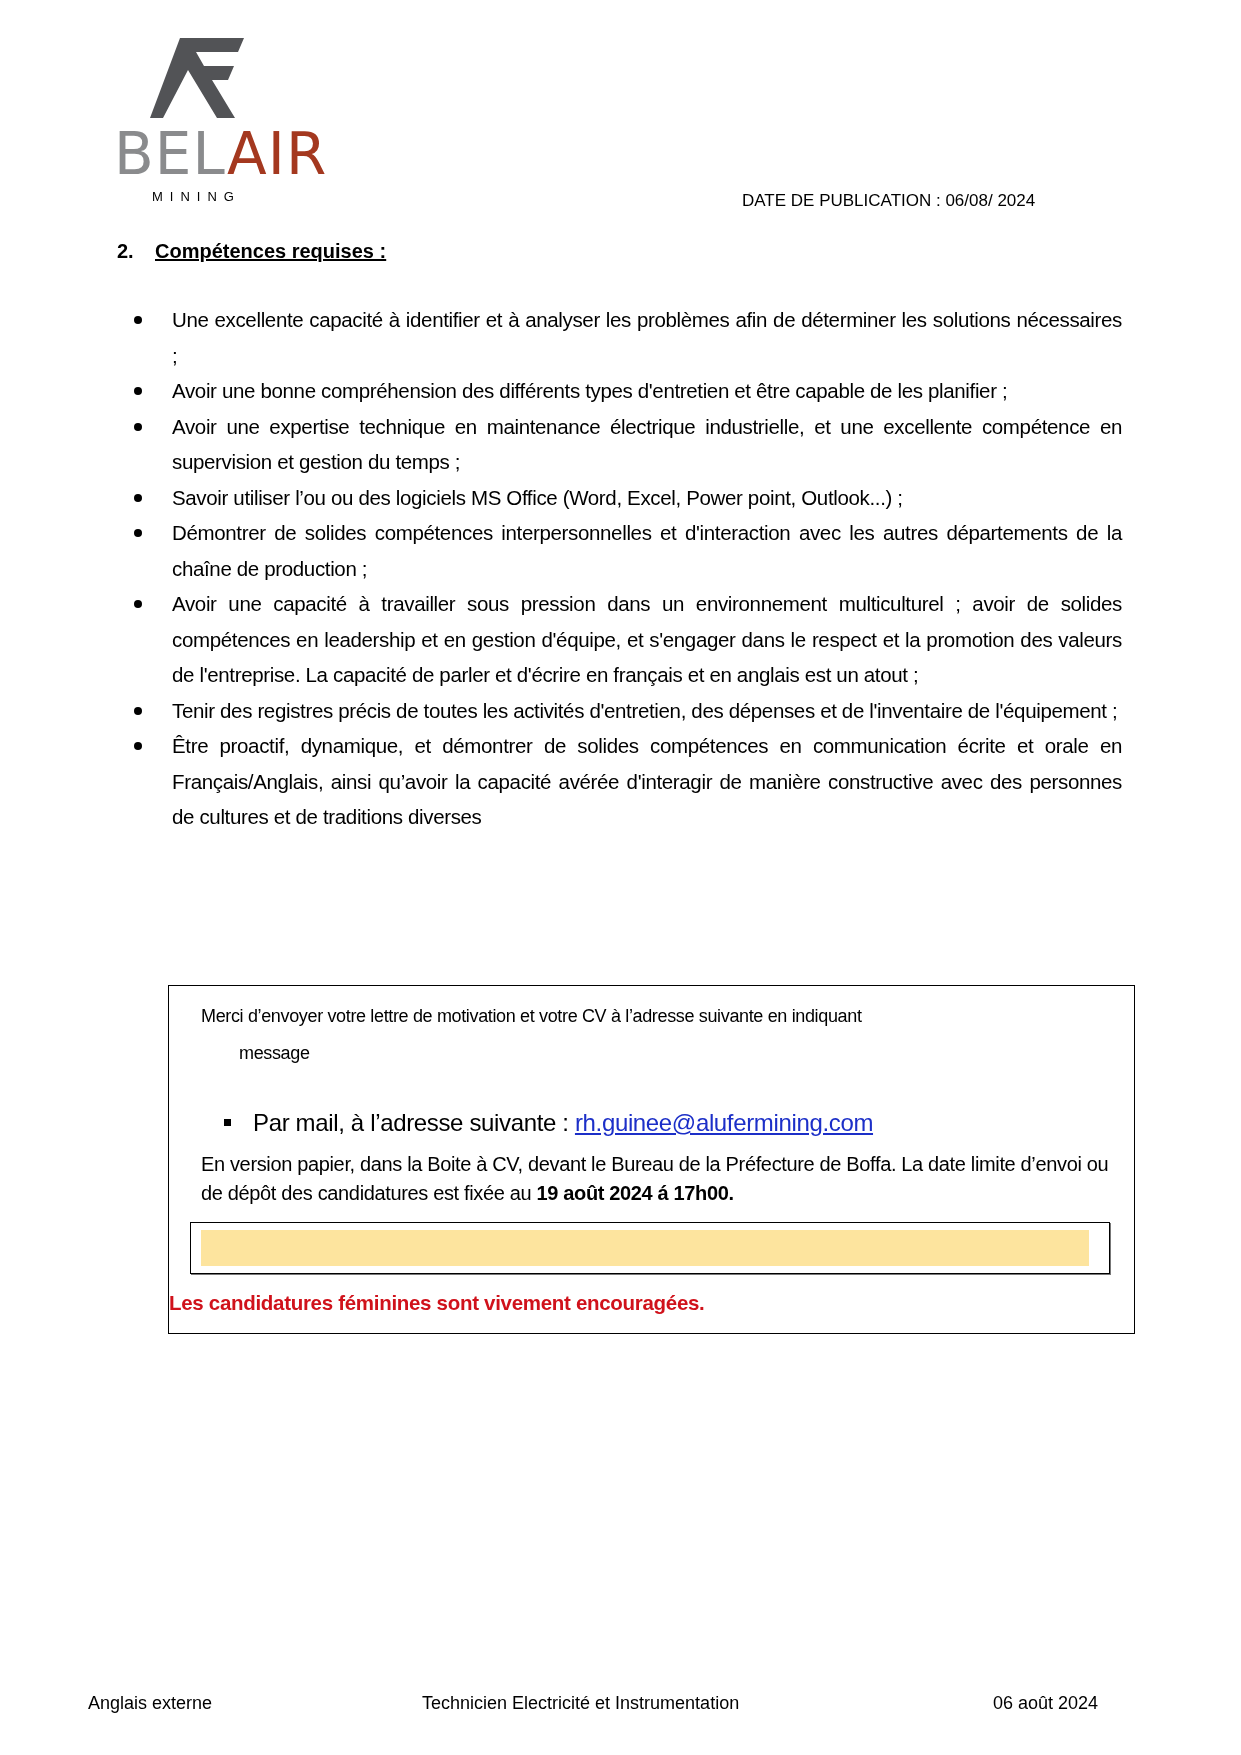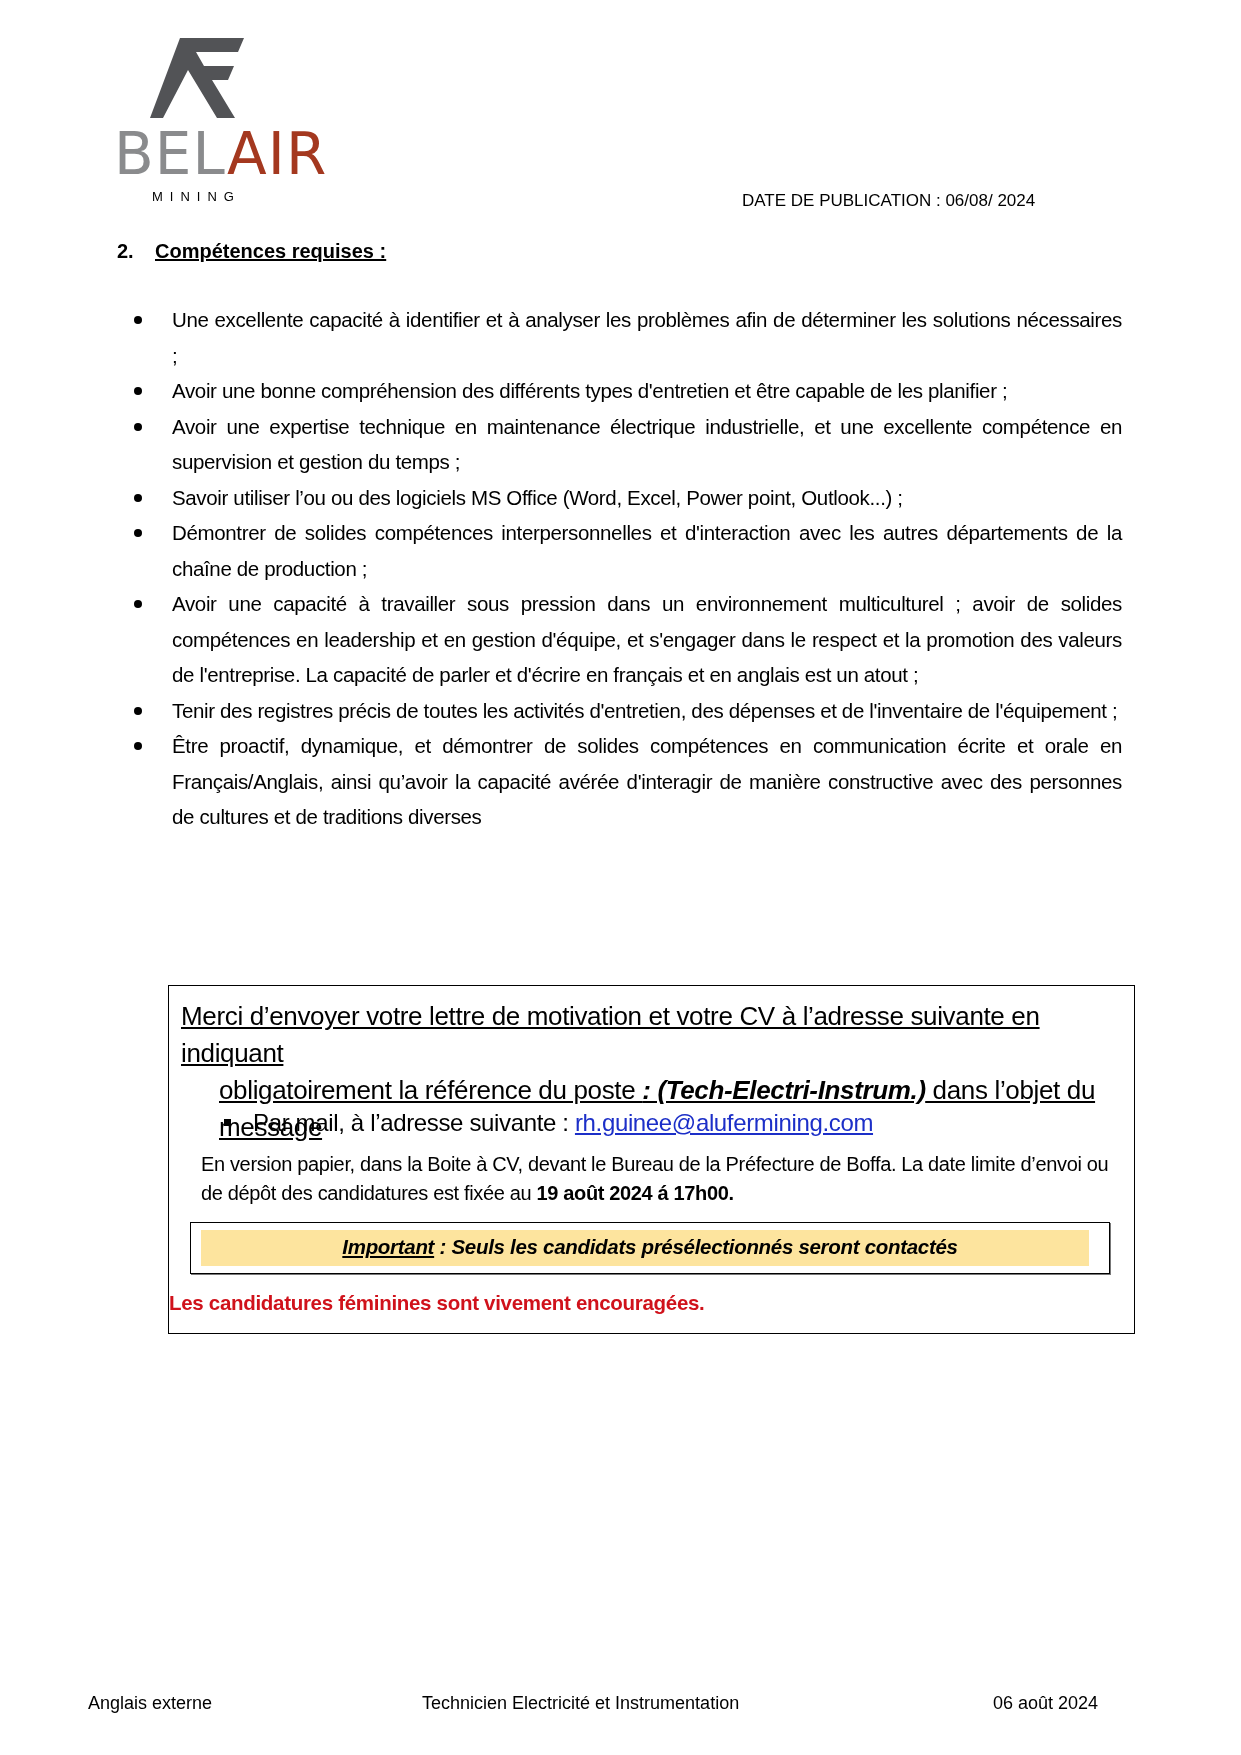--- a/index.html
+++ b/index.html
@@ -16,21 +16,21 @@
     .pubdate { position: absolute; left: 723px; top: 191px; font-size: 17px; white-space: nowrap; margin-left: 19px; }
     .section-title { position: absolute; left: 117px; top: 240px; font-size: 20px; font-weight: bold; color: #000000; white-space: nowrap; }
     .section-title .num { display: inline-block; width: 38px; }
     .section-title .txt { text-decoration: underline; }
     .bullets { position: absolute; left: 132px; top: 302px; width: 990px; margin: 0; padding: 0; list-style: none;
                font-family: "Liberation Sans Narrow", "Liberation Sans", sans-serif; font-size: 20.5px; line-height: 35.5px; }
     .bullets li { position: relative; padding-left: 40px; text-align: justify; }
     .bullets li .dot { position: absolute; left: 2px; top: 14px; width: 8px; height: 8px; border-radius: 50%; background: #000; }
     .bullets li span.t { letter-spacing: -0.35px; }
     .box { position: absolute; left: 168px; top: 985px; width: 967px; height: 349px; border: 1.5px solid #000; box-sizing: border-box; }
-    .box .p1 { position: absolute; left: 12px; top: 12px; width: 940px; font-size: 26px; line-height: 37px; letter-spacing: -0.35px; text-decoration: underline; }
+    .box .p1 { position: absolute; left: 32px; top: 12px; width: 940px; font-size: 18px; line-height: 37px; letter-spacing: -0.35px; }
     .box .p1 .indent { padding-left: 38px; display: block; }
     .box .ref { font-weight: bold; font-style: italic; }
     .box .mail { position: absolute; left: 55px; top: 123px; font-size: 24px; letter-spacing: -0.35px; white-space: nowrap; }
     .box .mail .sq { display: inline-block; width: 7px; height: 7px; background: #000; margin-right: 22px; vertical-align: middle; position: relative; top: -2px; }
     .box .mail a { color: #1c2fc8; text-decoration: underline; }
     .box .p2 { position: absolute; left: 32px; top: 164px; width: 920px; font-size: 20px; line-height: 29px; letter-spacing: -0.35px; }
     .box .p2 b { font-weight: bold; }
     .imp { position: absolute; left: 21px; top: 236px; width: 920px; height: 52px; border: 1.5px solid #000; box-shadow: 1px 1px 0 #777; box-sizing: border-box; }
     .imp .fill { position: absolute; left: 10px; top: 7px; width: 888px; height: 36px; background: #fde49e; }
     .imp .txt { position: absolute; left: 0; top: 12px; width: 100%; text-align: center; font-size: 20.5px; font-weight: bold; font-style: italic; letter-spacing: -0.3px; }
@@ -65,31 +65,29 @@
   <li><span class="dot"></span><span class="t">Savoir utiliser l’ou ou des logiciels MS Office (Word, Excel, Power point, Outlook...) ;</span></li>
   <li><span class="dot"></span><span class="t">Démontrer de solides compétences interpersonnelles et d'interaction avec les autres départements de la chaîne de production ;</span></li>
   <li><span class="dot"></span><span class="t">Avoir une capacité à travailler sous pression dans un environnement multiculturel ; avoir de solides compétences en leadership et en gestion d'équipe, et s'engager dans le respect et la promotion des valeurs de l'entreprise. La capacité de parler et d'écrire en français et en anglais est un atout ;</span></li>
   <li><span class="dot"></span><span class="t">Tenir des registres précis de toutes les activités d'entretien, des dépenses et de l'inventaire de l'équipement ;</span></li>
   <li><span class="dot"></span><span class="t">Être proactif, dynamique, et démontrer de solides compétences en communication écrite et orale en Français/Anglais, ainsi qu’avoir la capacité avérée d'interagir de manière constructive avec des personnes de cultures et de traditions diverses</span></li>
 </ul>
 
 <div class="box">
   <div class="p1">
     <span>Merci d’envoyer votre lettre de motivation et votre CV à l’adresse suivante en indiquant</span>
-    <span class="indent"><span>obligatoirement la référence du poste </span><span class="ref">: (Tech-Electri-Instrum.)</span><span> dans l’objet du</span></span>
     <span class="indent">message</span>
   </div>
   <div class="mail">
     <span class="sq"></span><span>Par mail, à l’adresse suivante : </span><a>rh.guinee@alufermining.com</a>
   </div>
   <div class="p2">
     <span>En version papier, dans la Boite à CV, devant le Bureau de la Préfecture de Boffa.  La date limite d’envoi ou de dépôt des candidatures est fixée au </span><b>19 août 2024 á 17h00.</b>
   </div>
   <div class="imp">
     <div class="fill"></div>
-    <div class="txt"><span class="u">Important</span><span> : Seuls les candidats présélectionnés seront contactés</span></div>
   </div>
   <div class="encourage">Les candidatures féminines sont vivement encouragées.</div>
 </div>
 
 <div class="footer f-left">Anglais externe</div>
 <div class="footer f-center">Technicien Electricité et Instrumentation</div>
 <div class="footer f-right">06 août 2024</div>
 
 </body></html>

